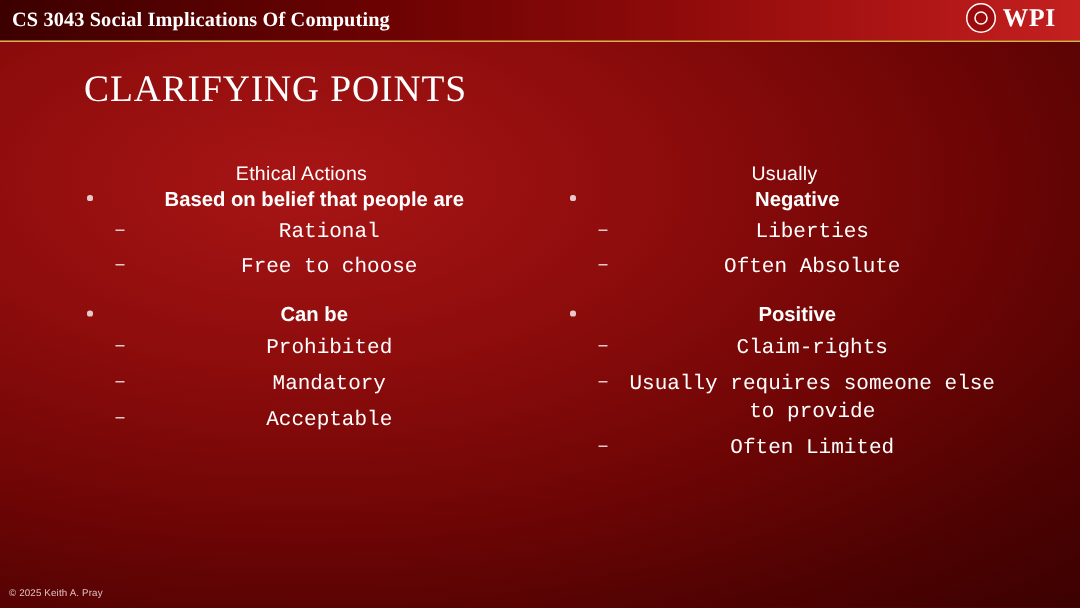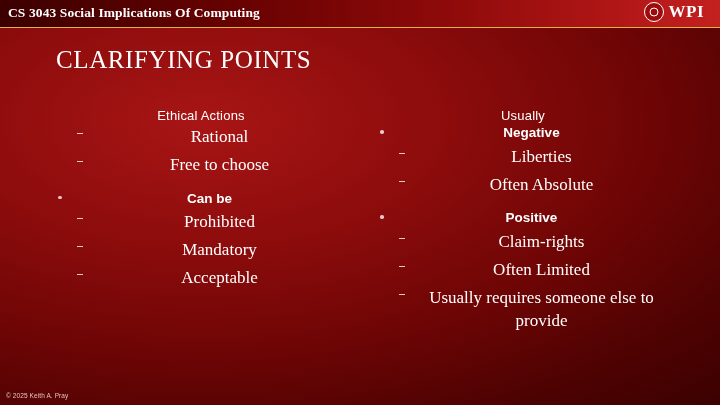--- a/index.html
+++ b/index.html
@@ -127,22 +127,22 @@
   }
   ul.lvl2 {
     list-style: none;
     margin: 3px 0 12px 0;
     padding: 0 0 0 21px;
   }
   ul.lvl2 > li.b2 {
     position: relative;
     padding-left: 16px;
     margin-bottom: 5px;
-    font-family: Liberation Serif, serif;
-    font-size: 17px;
+    font-family: Liberation Mono, monospace;
+    font-size: 14px;
     font-weight: normal;
     color: #ffffff;
     line-height: 1.35;
   }
   ul.lvl2 > li.b2 > .bullet-dash {
     position: absolute;
     left: 0px;
     top: 7px;
     width: 6px;
     height: 1px;
@@ -170,20 +170,24 @@
       <div class="logo-seal"></div>
       <div class="logo-text">WPI</div>
     </div>
   </div>
 
   <div class="slide-title">CLARIFYING POINTS</div>
 
   <div class="col col-left">
     <div class="col-head">Ethical Actions</div>
     <ul class="lvl1">
+      <li class="b1">
+        <span class="bullet-dot"></span>
+        <span>Based on belief that people are</span>
+      </li>
       <ul class="lvl2">
         <li class="b2">
           <span class="bullet-dash"></span>
           <span>Rational</span>
         </li>
         <li class="b2">
           <span class="bullet-dash"></span>
           <span>Free to choose</span>
         </li>
       </ul>
@@ -229,25 +233,25 @@
         <span class="bullet-dot"></span>
         <span>Positive</span>
       </li>
       <ul class="lvl2">
         <li class="b2">
           <span class="bullet-dash"></span>
           <span>Claim-rights</span>
         </li>
         <li class="b2">
           <span class="bullet-dash"></span>
+          <span>Usually requires someone else to provide</span>
+        </li>
+        <li class="b2">
+          <span class="bullet-dash"></span>
           <span>Often Limited</span>
-        </li>
-        <li class="b2">
-          <span class="bullet-dash"></span>
-          <span>Usually requires someone else to provide</span>
         </li>
       </ul>
     </ul>
   </div>
 
   <div class="footer">© 2025 Keith A. Pray</div>
 
 </div>
 
 </body></html>

